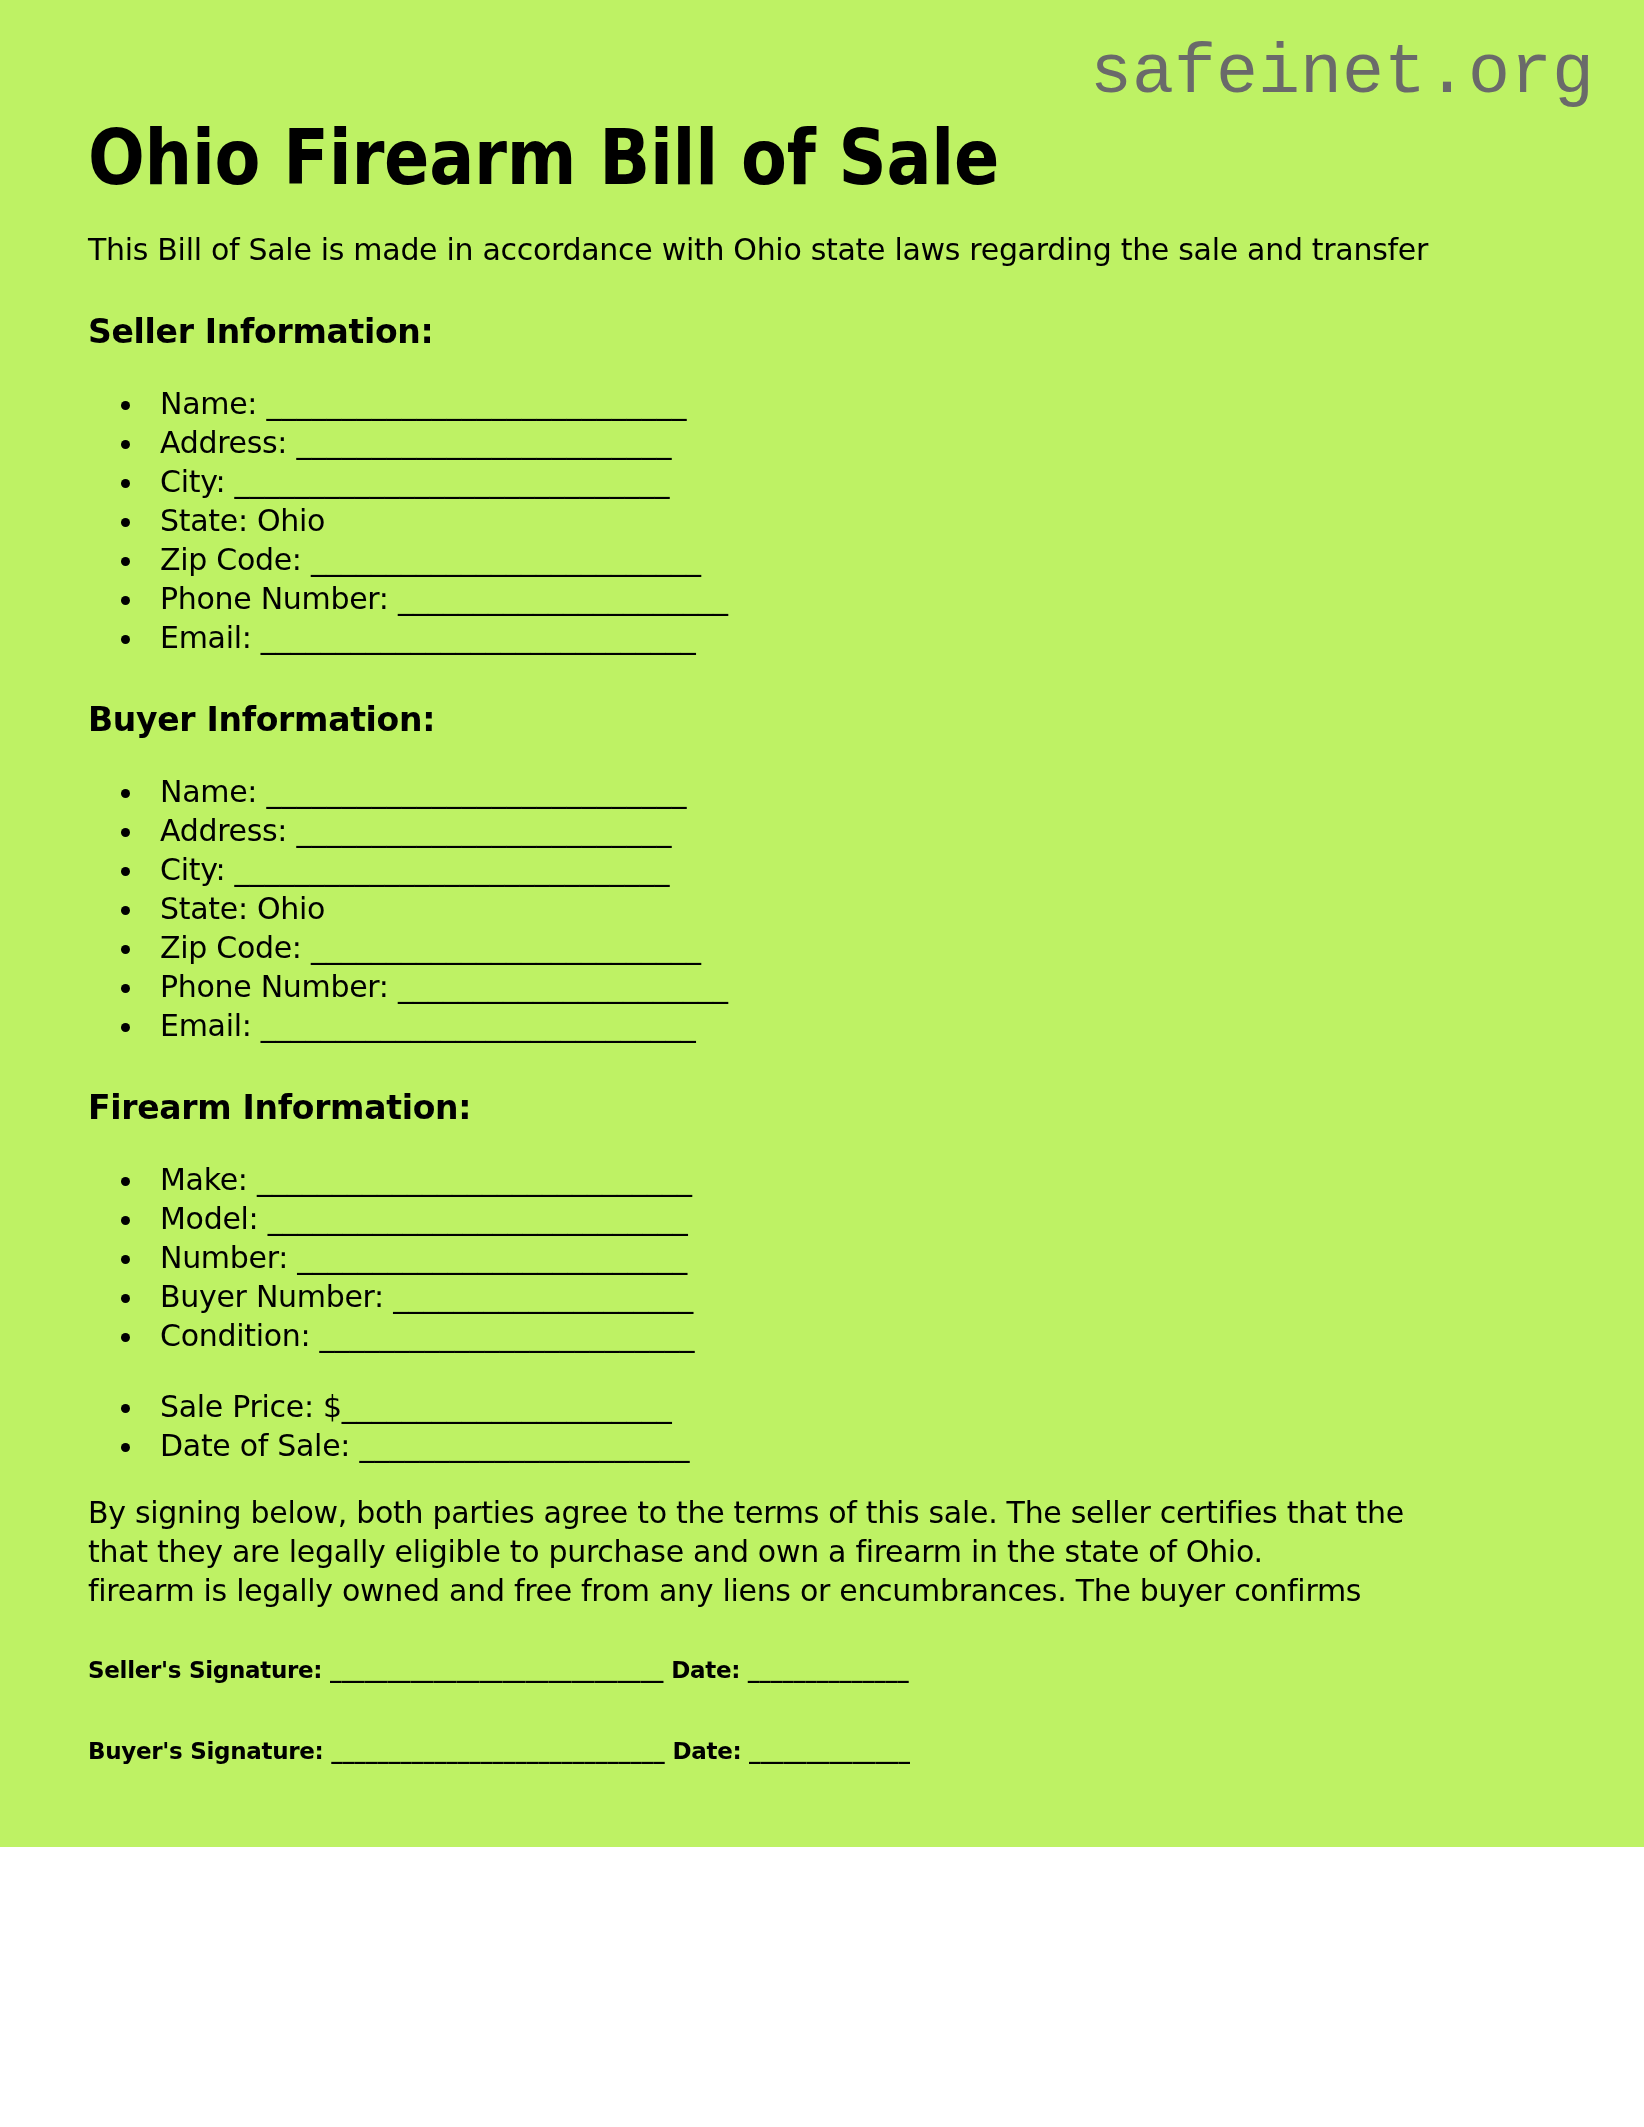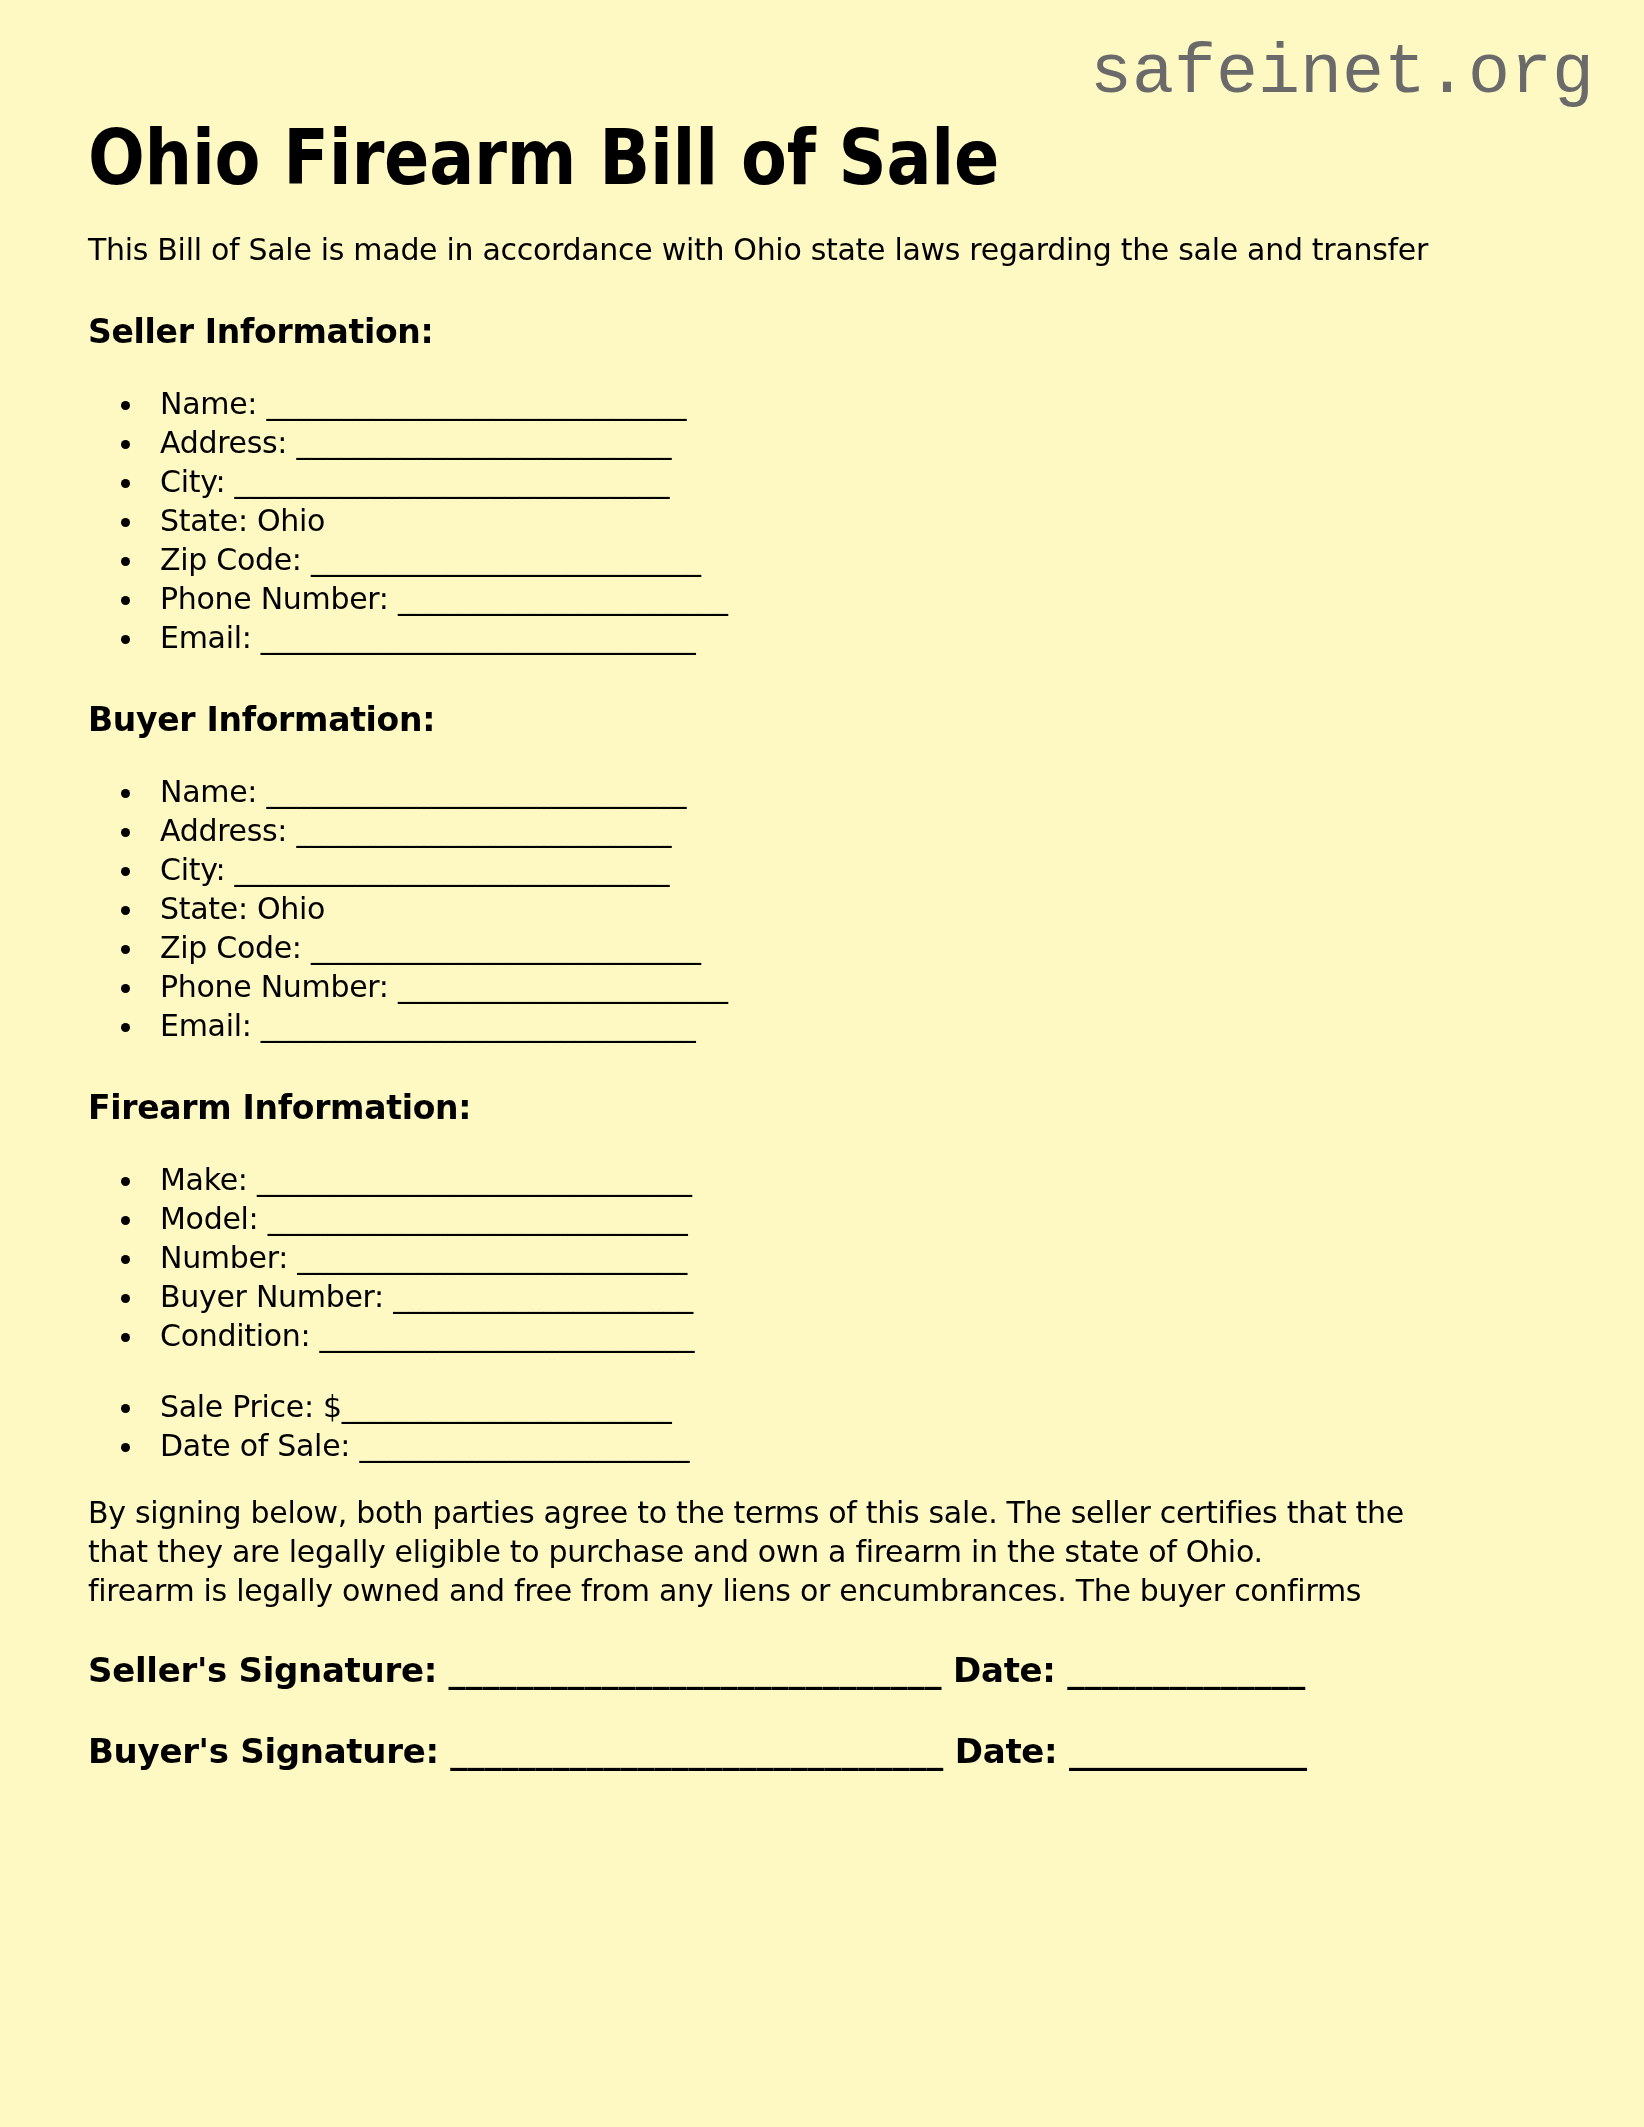--- a/index.html
+++ b/index.html
@@ -3,24 +3,24 @@
 <meta charset="utf-8">
 <style>
   html, body {
     margin: 0;
     padding: 0;
     background: #ffffff;
   }
   .page {
     position: relative;
     width: 1644px;
-    height: 2127px;
+    height: 1847px;
     box-sizing: border-box;
     padding: 38px 50px 0 88px;
-    background: #fef9c3;
+    background: #bef264;
     font-family: "DejaVu Sans", "Liberation Sans", sans-serif;
     color: #000000;
     letter-spacing: -0.3px;
     overflow: hidden;
   }
   .watermark {
     text-align: right;
     font-family: "Liberation Mono", "DejaVu Sans Mono", monospace;
     font-size: 70px;
     line-height: 72px;
@@ -59,21 +59,21 @@
     font-size: 30px;
     line-height: 39px;
     padding-left: 14px;
     white-space: nowrap;
   }
   .blank {
     letter-spacing: 0;
   }
   .sig-row {
     margin: 40px 0 0 0;
-    font-size: 34px;
+    font-size: 23px;
     line-height: 41px;
     font-weight: bold;
     white-space: nowrap;
   }
   .sig-row .sig-label { font-weight: bold; }
 </style>
 </head>
 <body>
 
 <div class="page">

